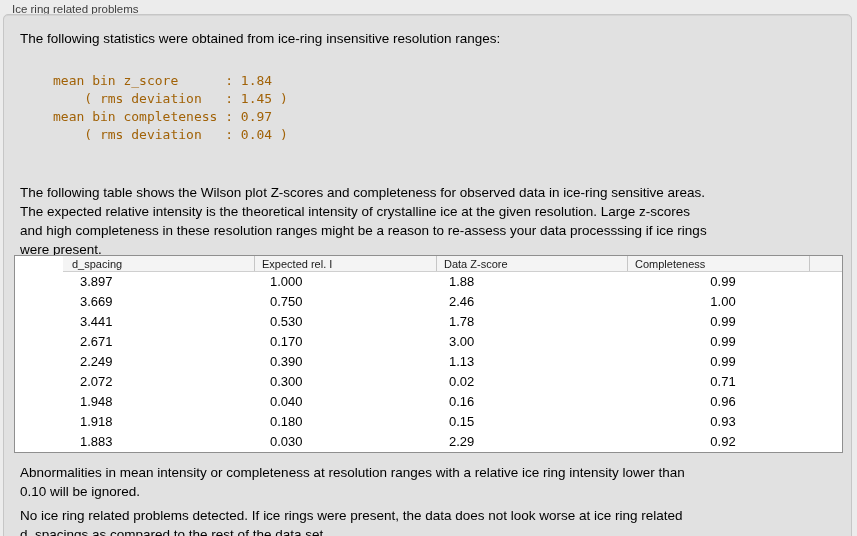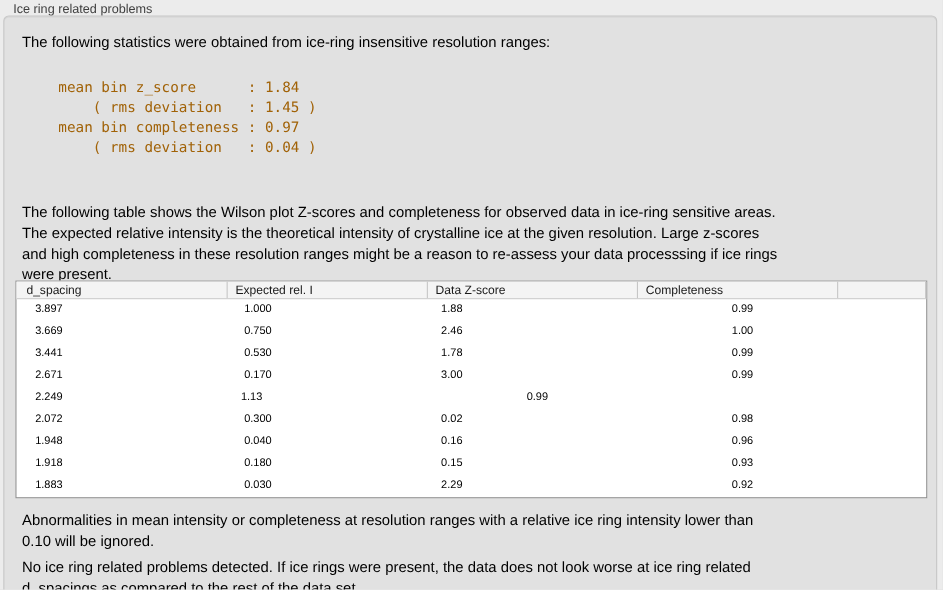--- a/index.html
+++ b/index.html
@@ -32,31 +32,32 @@
   #p-ignore{top:448px;}
   #p-conclusion{top:491px;}
 
   .listctrl{
     position:absolute;left:10px;top:240px;width:827px;height:196px;
     background:#ffffff;border:1px solid #8f8f8f;
   }
   .lc-grid{
     display:grid;
     grid-template-columns:191px 182px 191px 182px 80px 1fr;
+    margin-left:48px;
   }
   .lc-header{
     height:15px;background:#f4f4f4;border-bottom:1px solid #cfcfcf;
     font-size:11px;color:#1a1a1a;
   }
   .lc-header .th{
     padding:1px 0 0 7px;white-space:nowrap;overflow:hidden;
     border-left:1px solid #c6c6c6;line-height:14px;
   }
   .lc-header .th:first-child{border-left:none;padding-left:9px;}
-  .tr{height:20px;font-size:10px;}
+  .tr{height:20px;font-size:13px;}
   .td{white-space:nowrap;overflow:hidden;line-height:20px;}
   .td.c0{padding-left:17px;}
   .td.c1{padding-left:16px;}
   .td.c2{padding-left:13px;}
   .td.c3{padding-left:10px;text-align:center;}
 </style>
 </head>
 <body>
 
 <div class="groupbox-label">Ice ring related problems</div>
@@ -103,28 +104,29 @@
       <div class="td c3">0.99</div>
     </div>
     <div class="lc-grid tr">
       <div class="td c0">2.671</div>
       <div class="td c1">0.170</div>
       <div class="td c2">3.00</div>
       <div class="td c3">0.99</div>
     </div>
     <div class="lc-grid tr">
       <div class="td c0">2.249</div>
+      <div class="td c1">0.390</div>
       <div class="td c2">1.13</div>
       <div class="td c3">0.99</div>
     </div>
     <div class="lc-grid tr">
       <div class="td c0">2.072</div>
       <div class="td c1">0.300</div>
       <div class="td c2">0.02</div>
-      <div class="td c3">0.98</div>
+      <div class="td c3">0.71</div>
     </div>
     <div class="lc-grid tr">
       <div class="td c0">1.948</div>
       <div class="td c1">0.040</div>
       <div class="td c2">0.16</div>
       <div class="td c3">0.96</div>
     </div>
     <div class="lc-grid tr">
       <div class="td c0">1.918</div>
       <div class="td c1">0.180</div>

